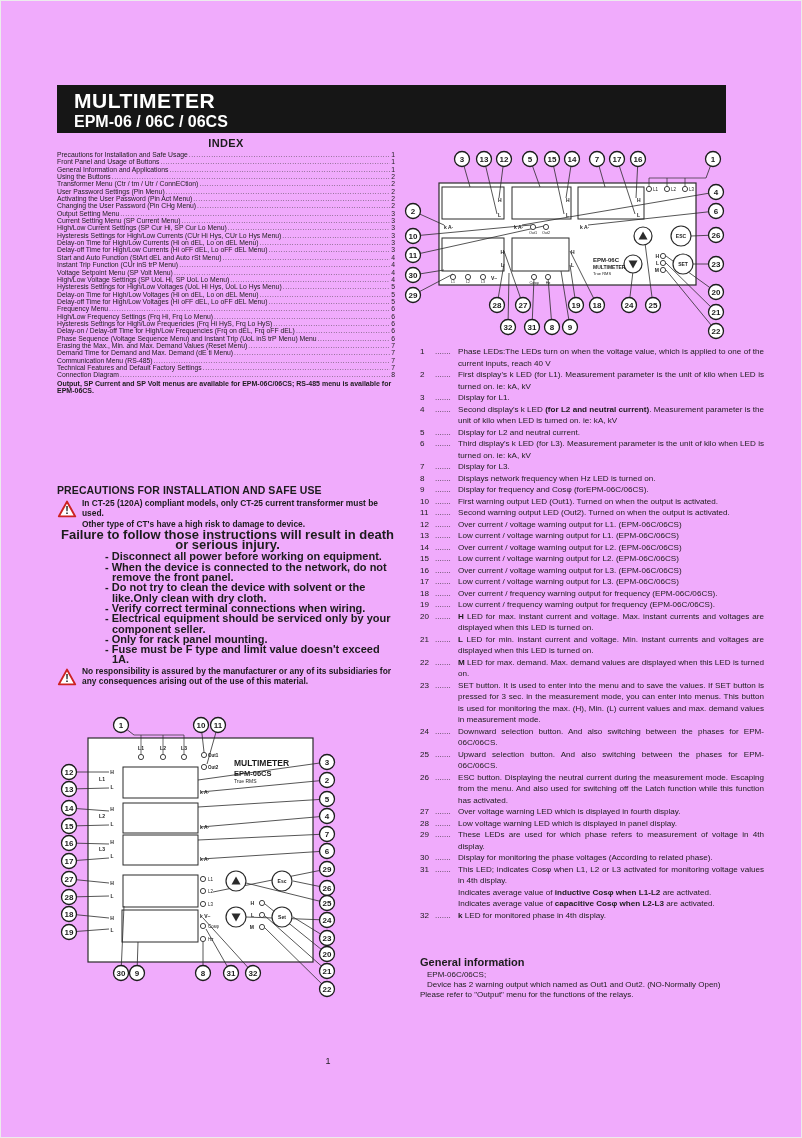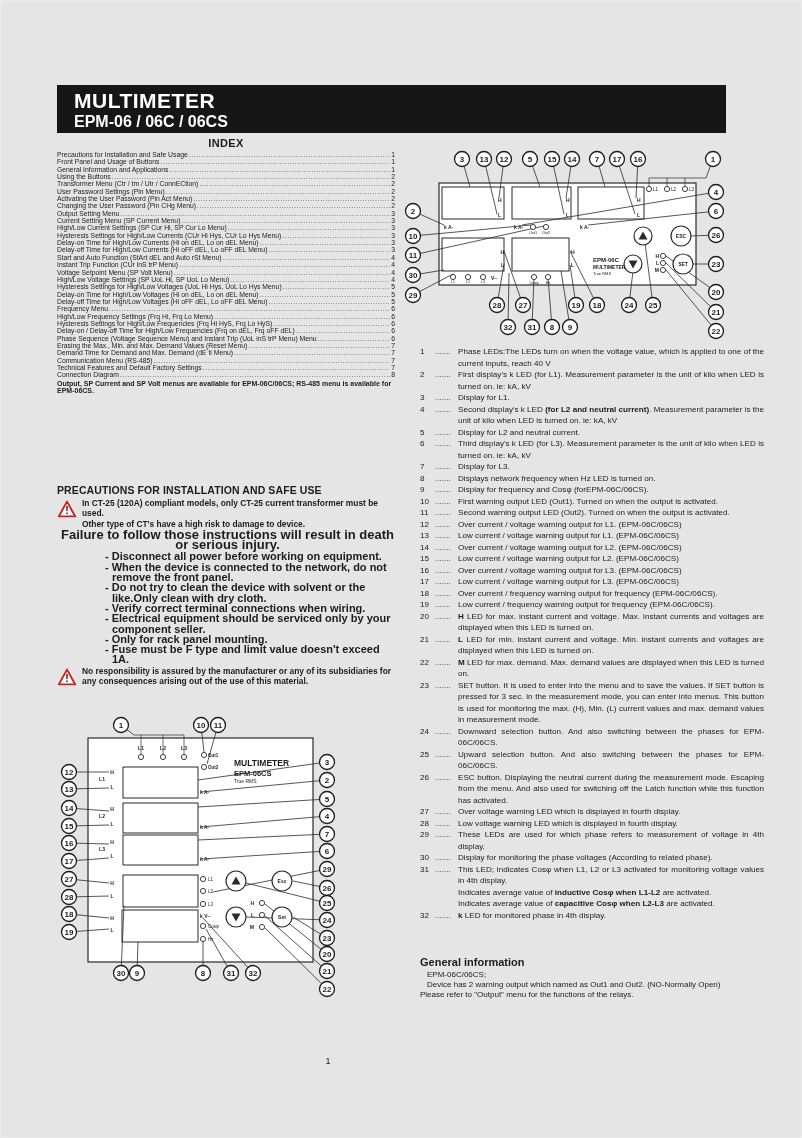--- a/index.html
+++ b/index.html
@@ -1,16 +1,16 @@
 <!DOCTYPE html>
 <html><head>
 <meta charset="utf-8">
 <style>
   html,body{margin:0;padding:0;background:#fff;}
-  .page{position:relative;width:802px;height:1138px;background:#e5e5e5;overflow:hidden;
+  .page{position:relative;width:802px;height:1138px;background:#f0abfc;overflow:hidden;
         font-family:"Liberation Sans",sans-serif;color:#1c1c1c;box-shadow:inset 0 0 0 1px #ececec;}
   .banner{position:absolute;left:57px;top:85px;width:669px;height:48px;background:#161616;color:#fff;
           box-sizing:border-box;padding:4px 0 0 17px;}
   .banner-title{font-size:21px;font-weight:bold;letter-spacing:.5px;line-height:23px;}
   .banner-sub{font-size:16px;font-weight:bold;line-height:19px;}
   .index{position:absolute;left:57px;top:137px;width:338px;}
   .index h2{margin:0 0 2px 0;text-align:center;font-size:11px;font-weight:bold;letter-spacing:.4px;}
   .ixrow{display:flex;align-items:baseline;font-size:6.8px;line-height:7.35px;}
   .ixt{white-space:nowrap;}
   .ixl{flex:1;overflow:hidden;white-space:nowrap;margin:0 1px;color:#444;letter-spacing:.6px;}
@@ -700,21 +700,21 @@
           <div class="lt">ESC button. Displaying the neutral current during the measurement mode. Escaping from the menu. And also used for switching off the Latch function while this function has activated.</div>
         </div>
         <div class="li">
           <span class="ln">27</span>
           <span class="ld">.......</span>
           <div class="lt">Over voltage warning LED which is displayed in fourth display.</div>
         </div>
         <div class="li">
           <span class="ln">28</span>
           <span class="ld">.......</span>
-          <div class="lt">Low voltage warning LED which is displayed in fourth display.</div>
+          <div class="lt">Low voltage warning LED which is displayed in panel display.</div>
         </div>
         <div class="li">
           <span class="ln">29</span>
           <span class="ld">.......</span>
           <div class="lt">These LEDs are used for which phase refers to measurement of voltage in 4th display.</div>
         </div>
         <div class="li">
           <span class="ln">30</span>
           <span class="ld">.......</span>
           <div class="lt">Display for monitoring the phase voltages (According to related phase).</div>

